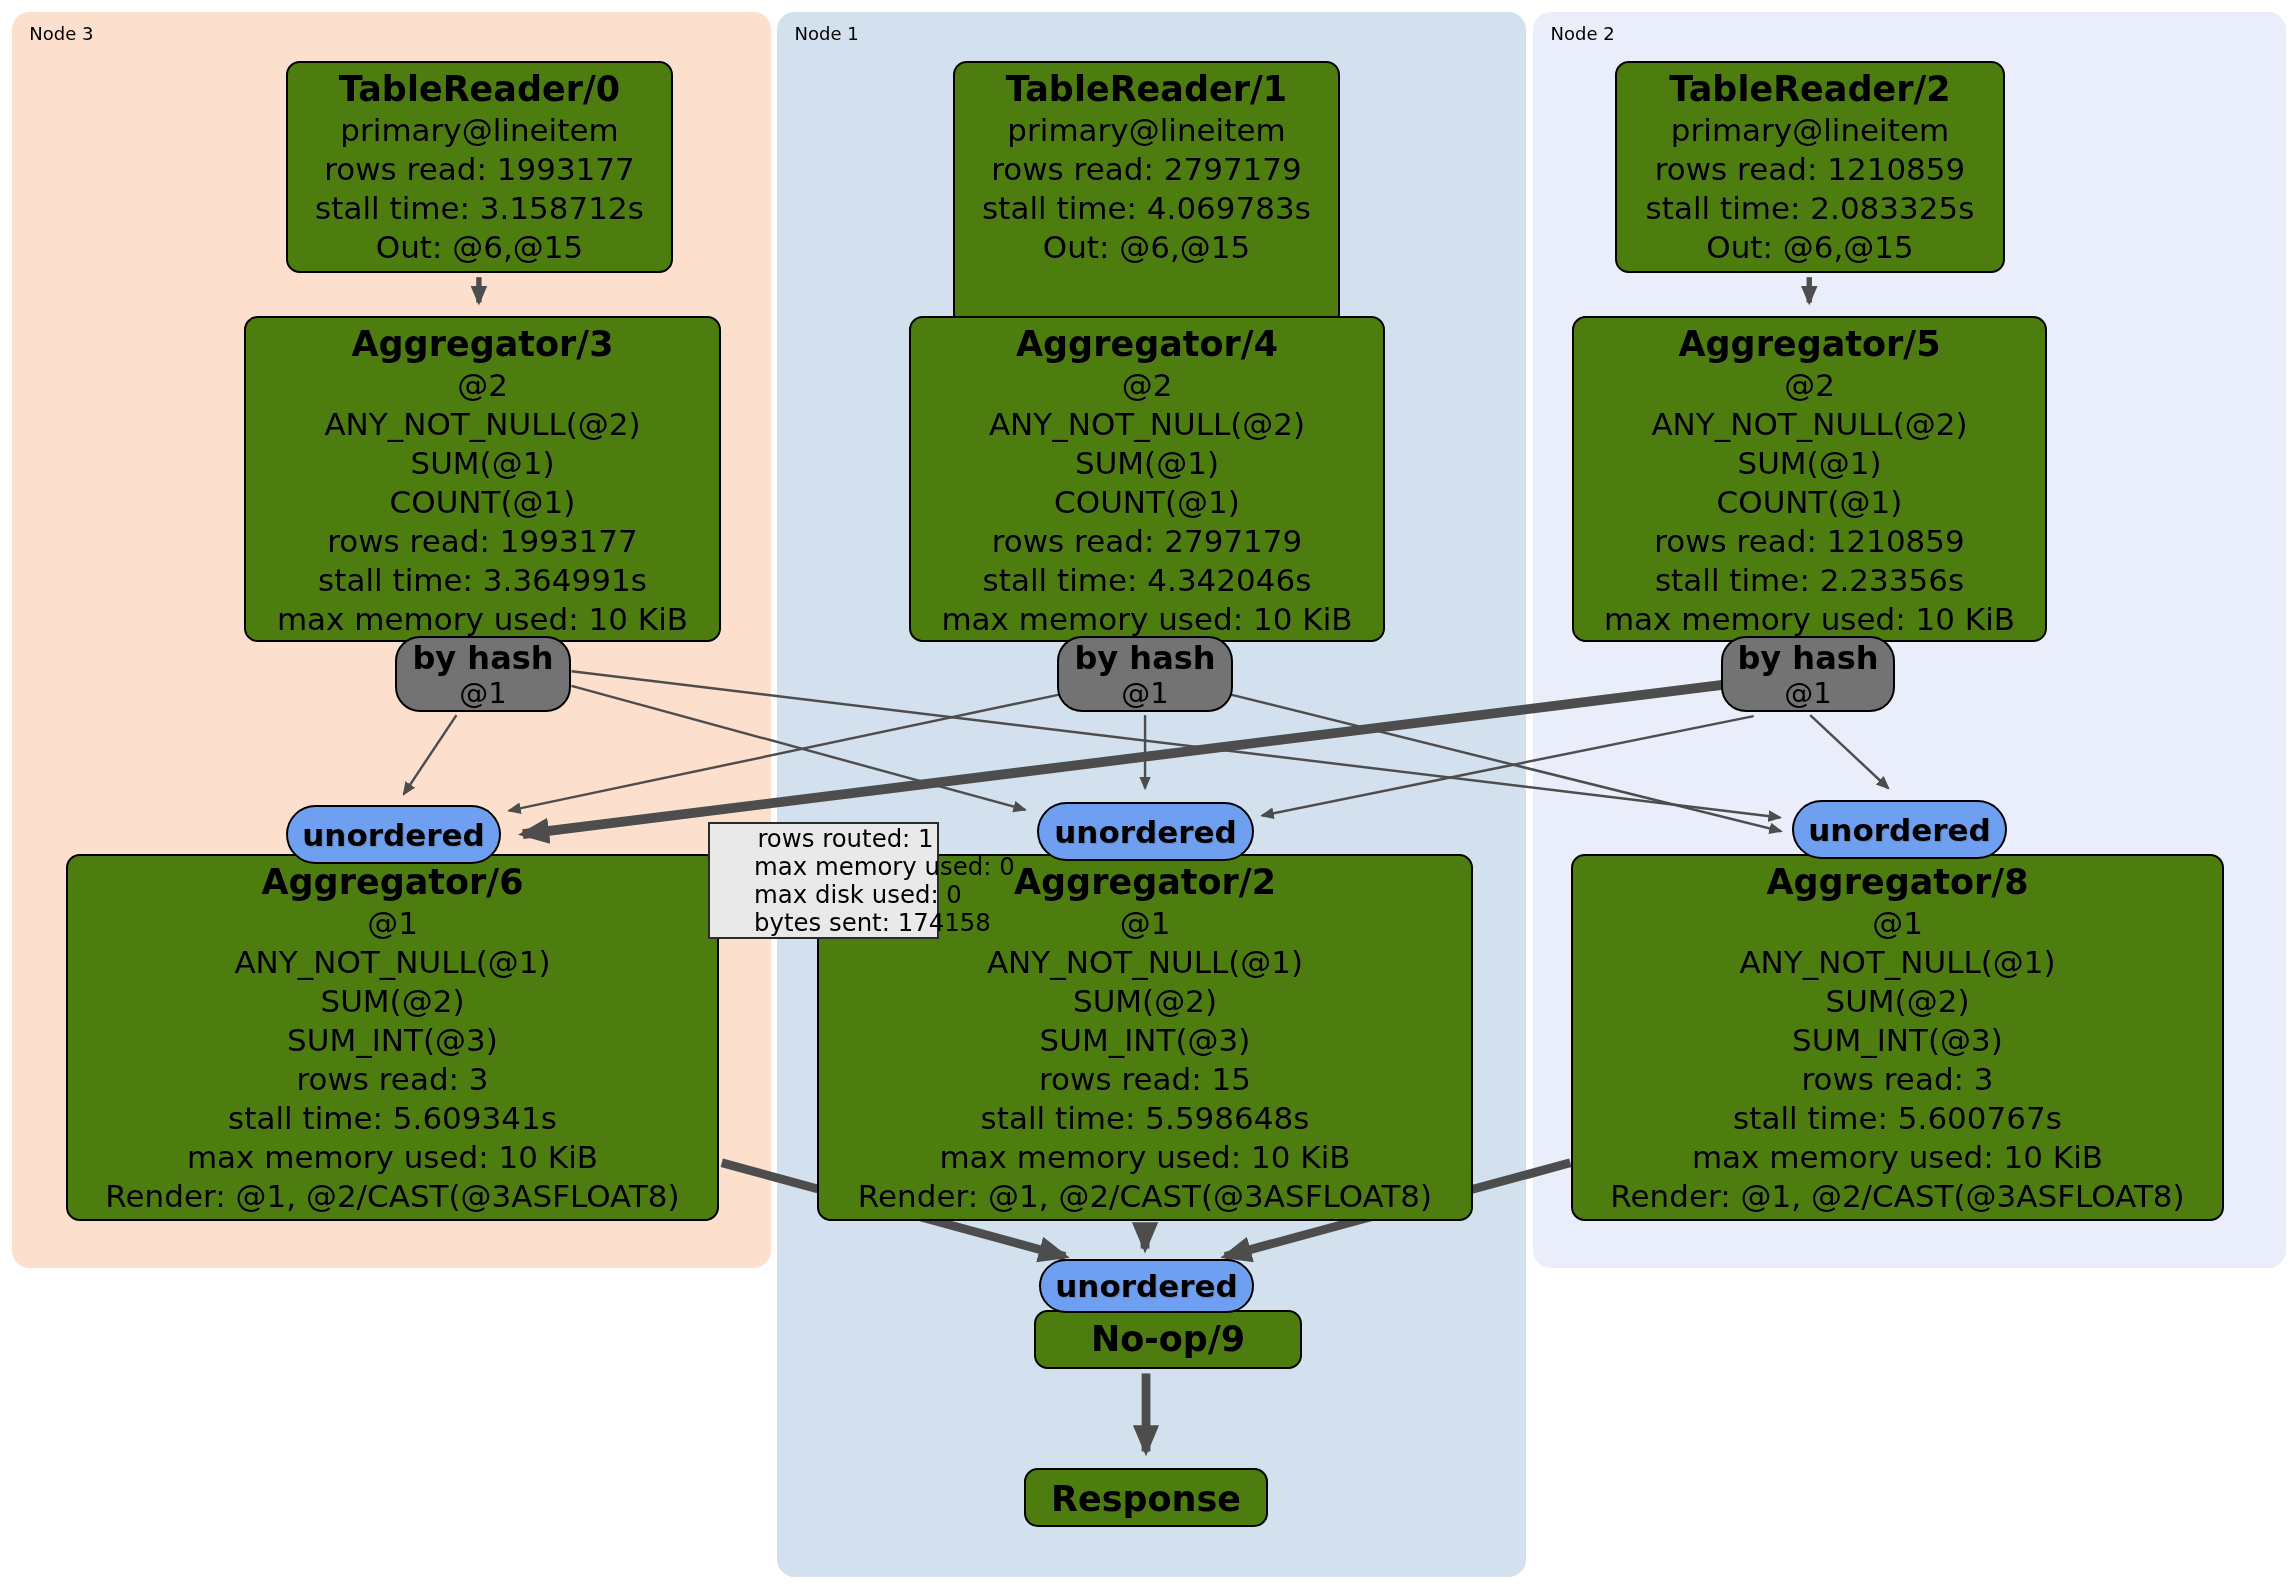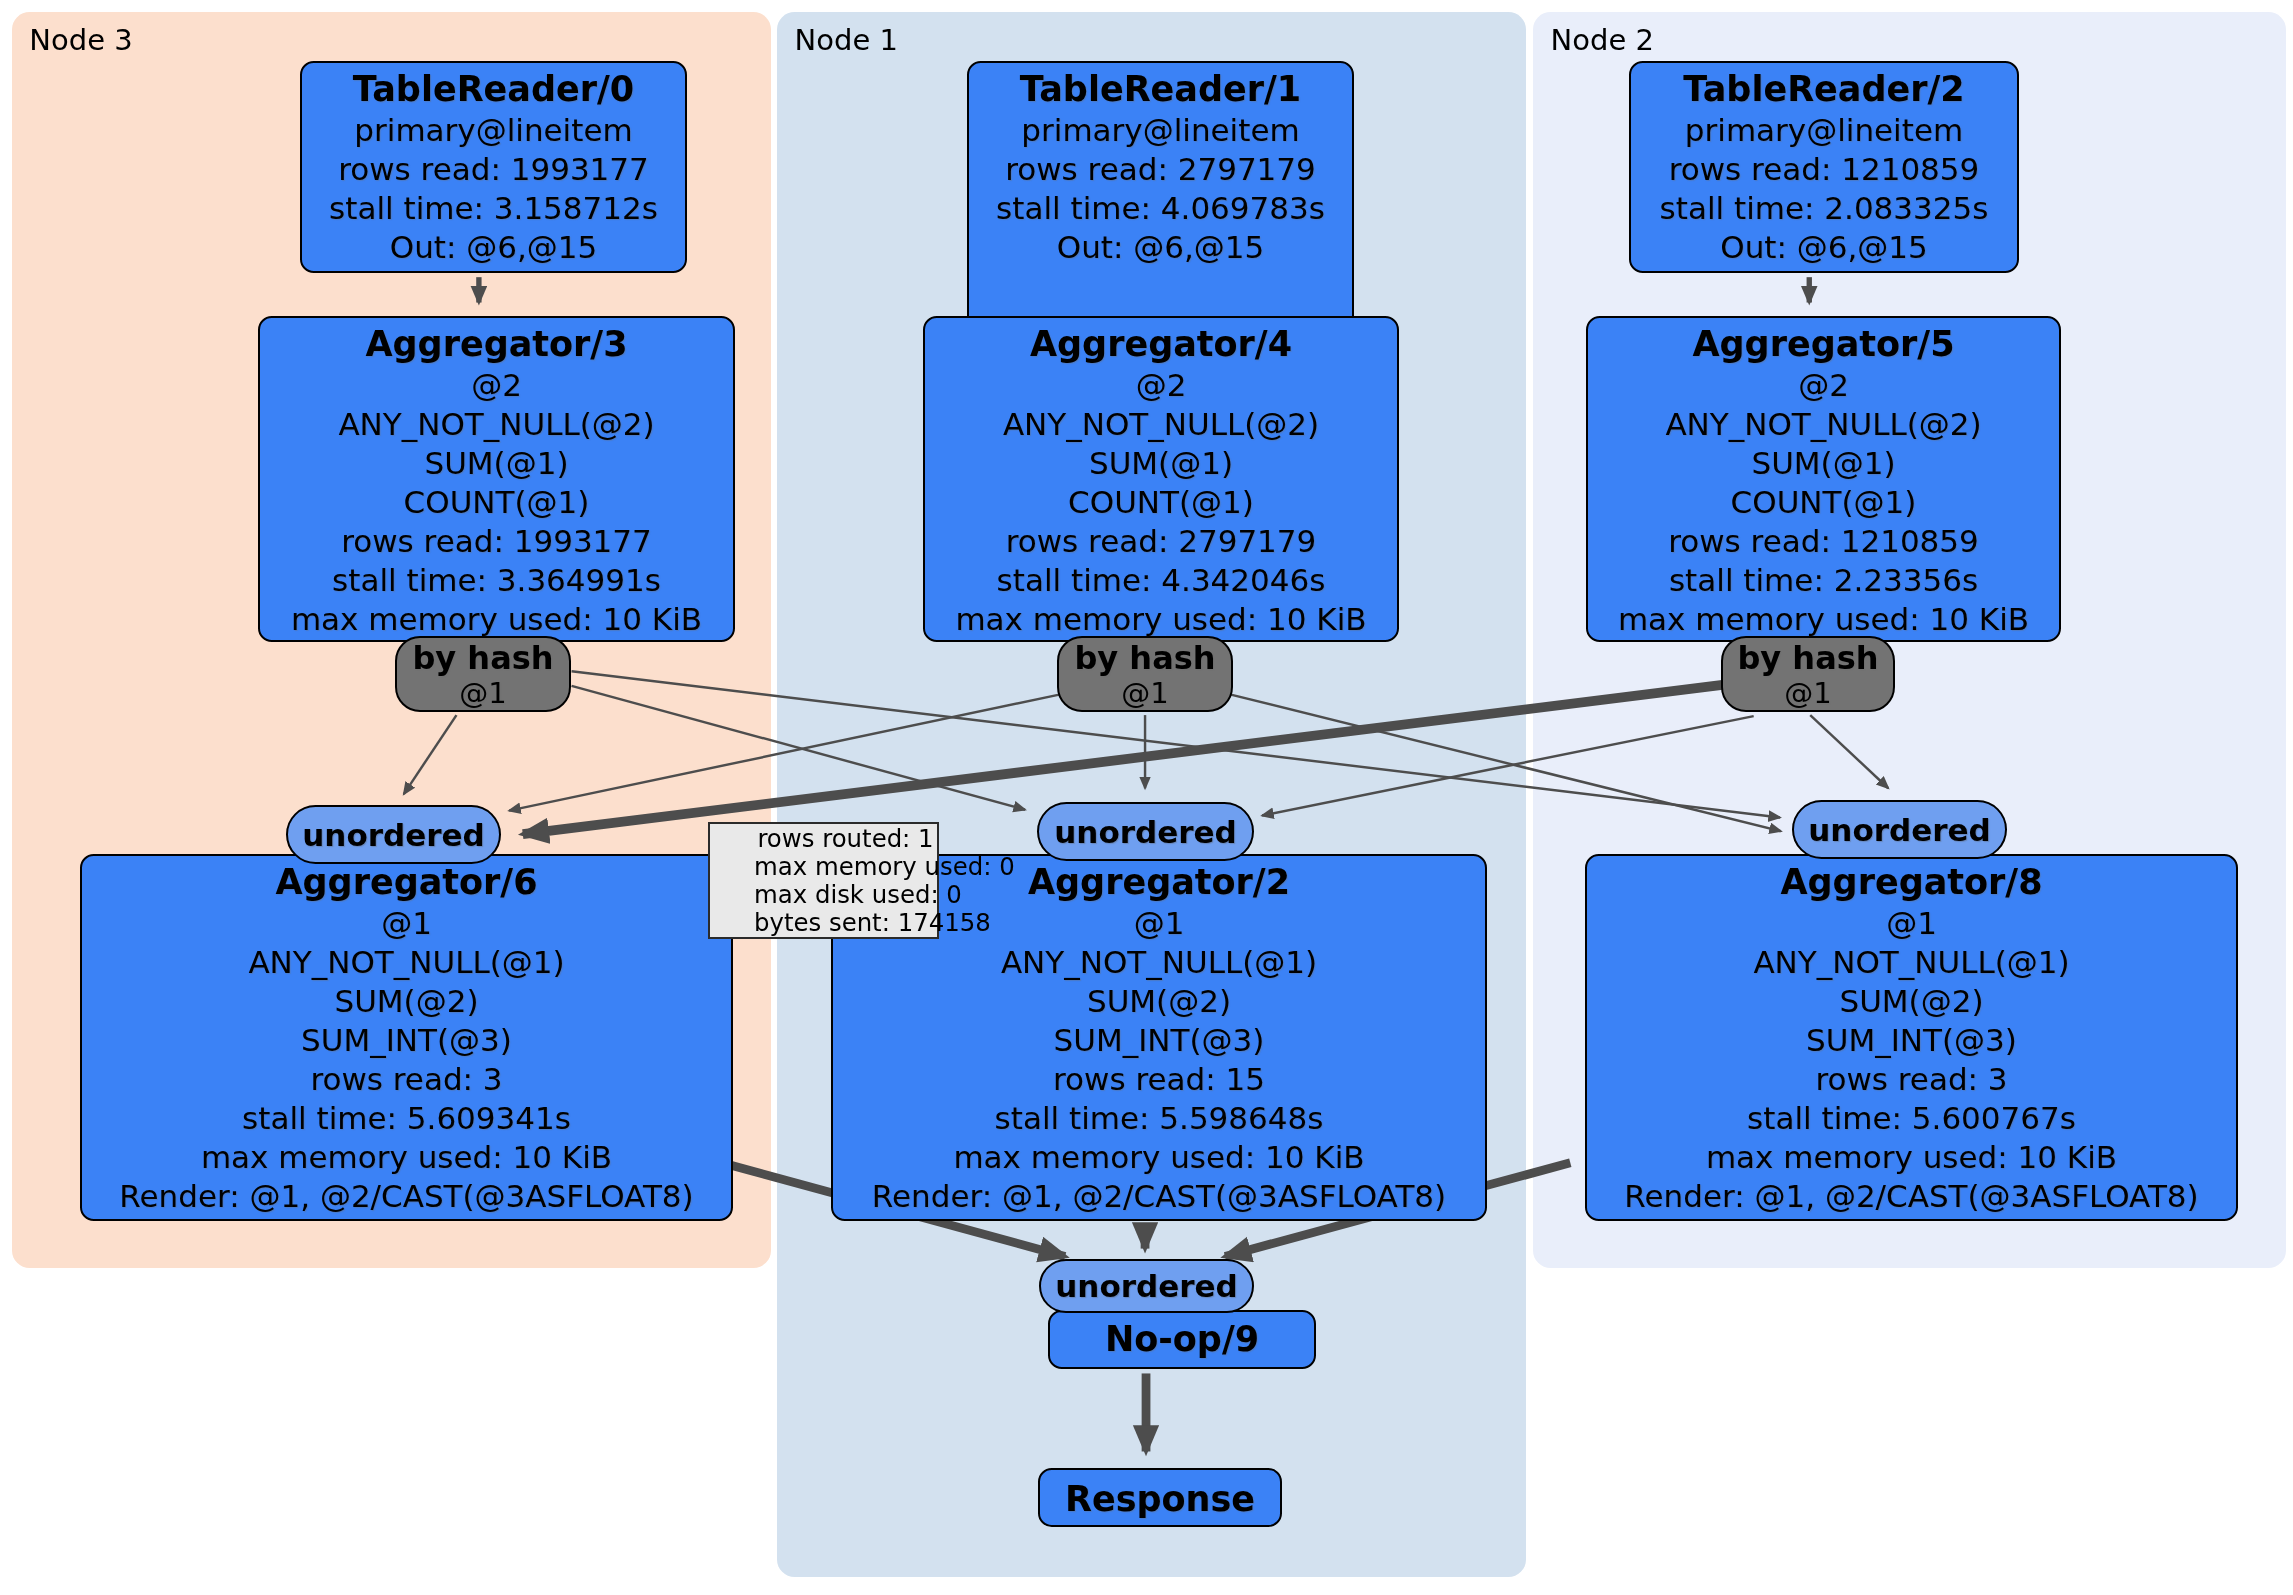--- a/index.html
+++ b/index.html
@@ -1,33 +1,32 @@
 <!DOCTYPE html>
 <html><head>
 <meta charset="utf-8">
 <style>
   html,body{margin:0;padding:0;background:#ffffff;}
   body{
     width:2294px;height:1596px;position:relative;overflow:hidden;
     font-family:"DejaVu Sans","Liberation Sans",sans-serif;color:#000;
   }
   .panel{position:absolute;border-radius:17.6px;}
-  .panel-label{position:absolute;left:17.6px;top:11.7px;font-size:29px;color:#000;}
+  .panel-label{position:absolute;left:17.6px;top:11.7px;font-size:18px;color:#000;}
   #panel-node3{left:11.7px;top:11.7px;width:759px;height:1256px;background:#fcdfcd;}
   #panel-node1{left:777px;top:11.7px;width:749px;height:1565px;background:#d3e1ef;}
   #panel-node2{left:1533px;top:11.7px;width:753px;height:1256px;background:#e9eefa;}
 
   #edges{position:absolute;left:0;top:0;width:2294px;height:1596px;z-index:2;}
 
   .gbox{
-    position:absolute;background:#3b82f6;border:2.9px solid #000;border-radius:13.7px;
+    position:absolute;background:#4d7c0f;border:2.9px solid #000;border-radius:13.7px;
     z-index:3;display:flex;flex-direction:column;align-items:center;
     padding-top:4.9px;box-sizing:border-box;text-align:center;
     text-shadow:1px 1px 1px rgba(110,110,110,0.35);
-    margin-left:14px;
   }
   .gtitle{font-size:35px;font-weight:bold;line-height:43px;white-space:nowrap;}
   .gline{font-size:31px;line-height:39px;white-space:nowrap;}
   .single .gtitle{line-height:51px;}
 
   .router{
     position:absolute;background:#737373;border:2.9px solid #000;border-radius:25px;
     z-index:4;display:flex;flex-direction:column;align-items:center;justify-content:center;
     box-sizing:border-box;text-align:center;text-shadow:1px 1px 1px rgba(110,110,110,0.35);
   }

